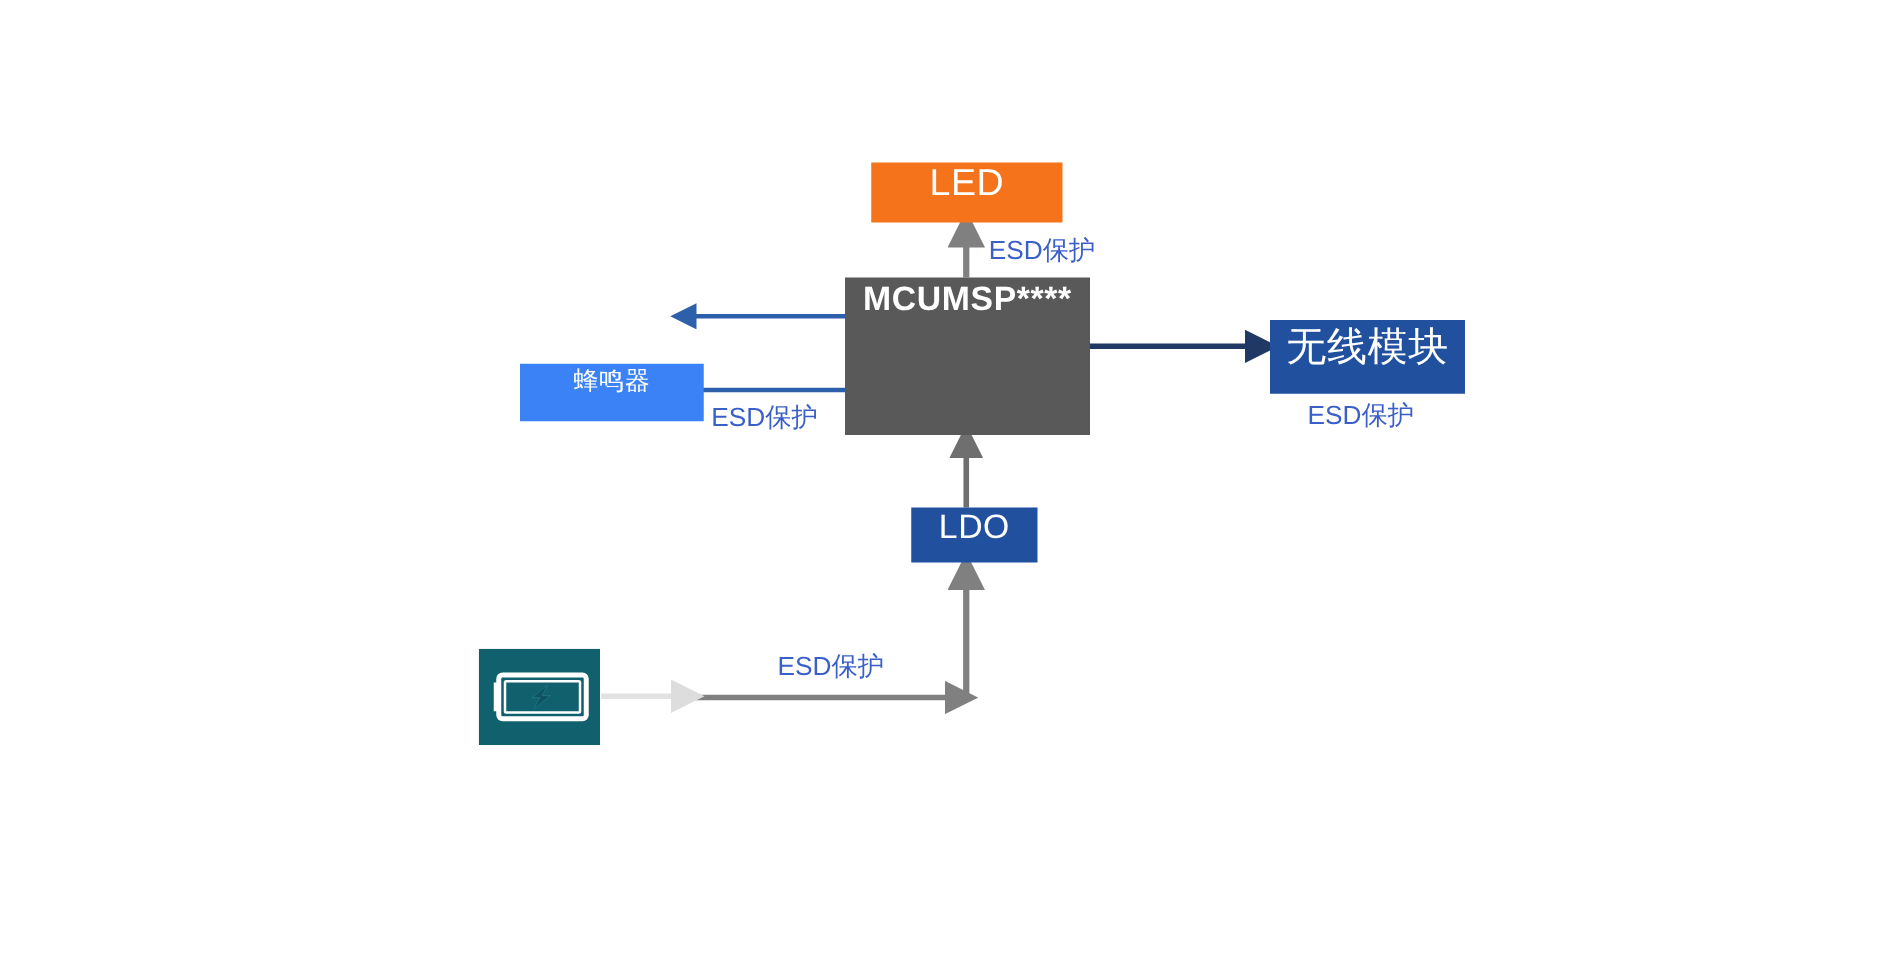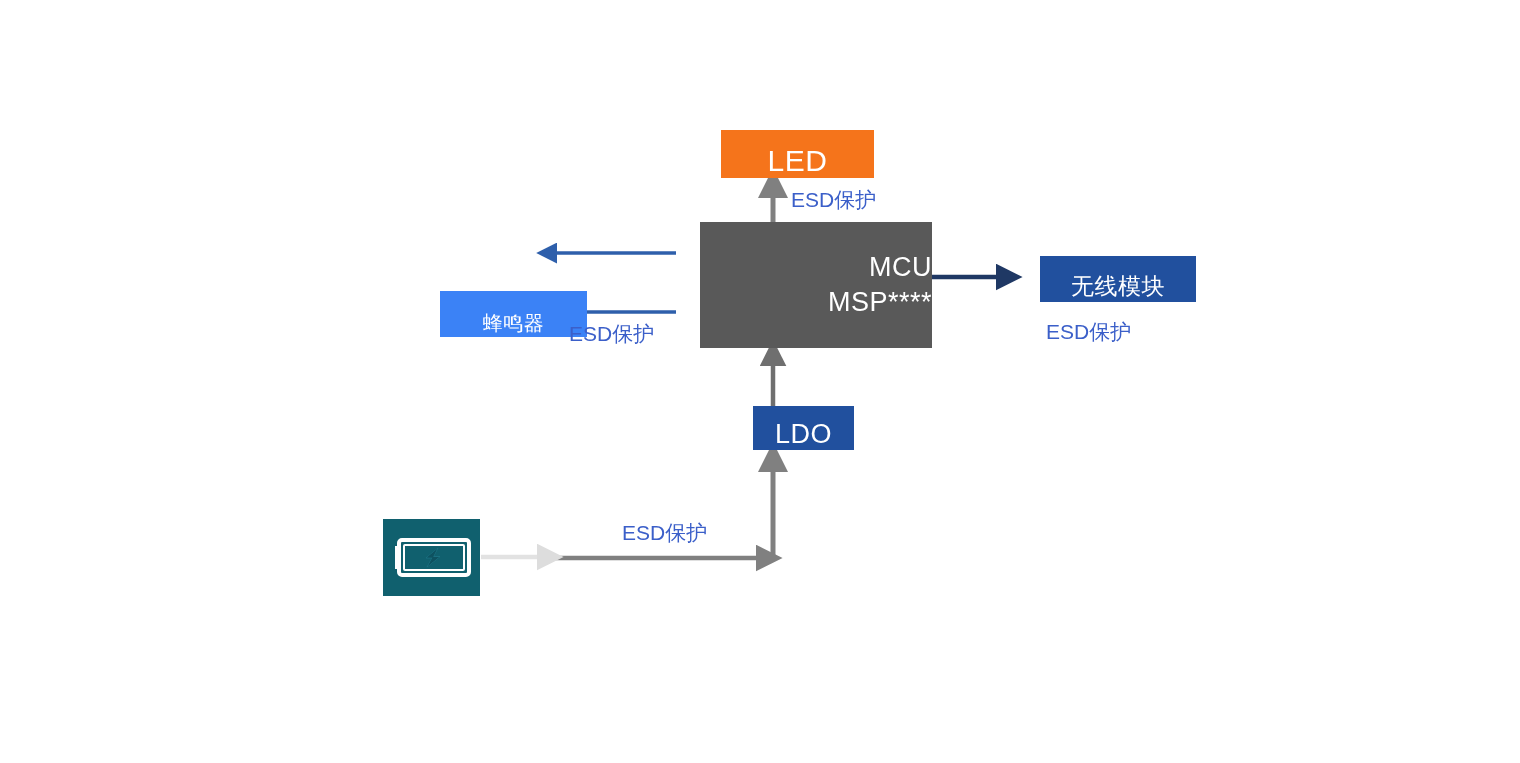--- a/index.html
+++ b/index.html
@@ -21,46 +21,46 @@
     position: absolute;
     left: 0;
     top: 0;
     width: 1520px;
     height: 763px;
     pointer-events: none;
   }
   .node {
     position: absolute;
     display: flex;
-    align-items: flex-end;
+    align-items: flex-start;
     justify-content: center;
     color: #ffffff;
     font-weight: 400;
     letter-spacing: 0.5px;
     box-sizing: border-box;
     white-space: nowrap;
-    margin-left: 24px;
   }
   .node-led {
     left: 697px;
     top: 130px;
     width: 153px;
     height: 48px;
     background: #F5741B;
     font-size: 30px;
   }
   .node-mcu {
     left: 676px;
     top: 222px;
-    width: 232px;
+    width: 196px;
     height: 126px;
     background: #595959;
     font-size: 27px;
-    flex-direction: column;
+    flex-direction: row;
     line-height: 1.3;
+    font-weight: bold;
   }
   .node-mcu .mcu-line {
     display: block;
   }
   .node-switch {
     left: 416px;
     top: 230px;
     width: 124px;
     height: 46px;
     background: #21509E;
@@ -71,23 +71,23 @@
     top: 291px;
     width: 147px;
     height: 46px;
     background: #3b82f6;
     font-size: 20px;
   }
   .node-wireless {
     left: 1016px;
     top: 256px;
     width: 156px;
-    height: 46px;
+    height: 59px;
     background: #21509E;
-    font-size: 23px;
+    font-size: 32px;
   }
   .node-ldo {
     left: 729px;
     top: 406px;
     width: 101px;
     height: 44px;
     background: #21509E;
     font-size: 27px;
   }
   .esd-label {

